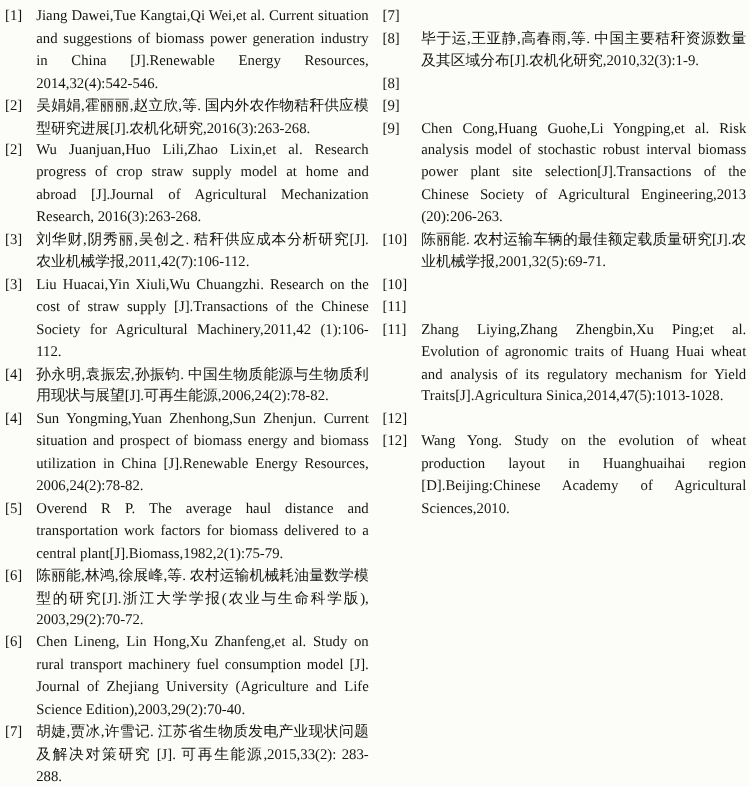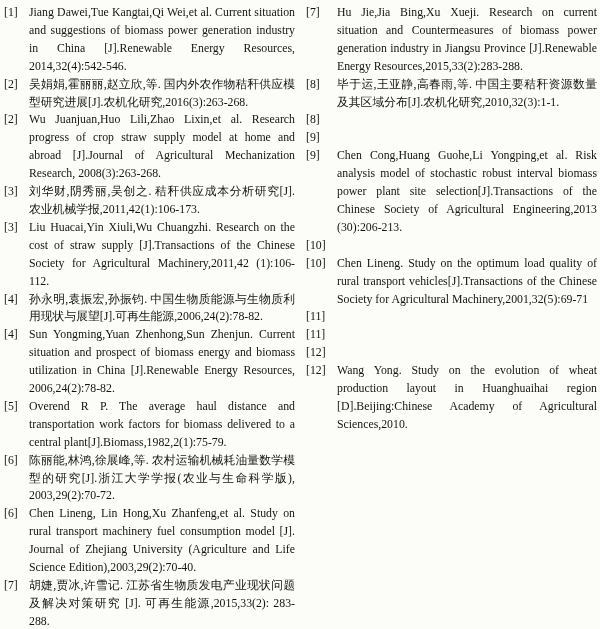--- a/index.html
+++ b/index.html
@@ -36,25 +36,25 @@
     <div class="ref">
         <span class="lbl">[1]</span>
         <span class="txt">Jiang Dawei,Tue Kangtai,Qi Wei,et al. Current situation and suggestions of biomass power generation industry in China [J].Renewable Energy Resources, 2014,32(4):542-546.</span>
       </div>
     <div class="ref">
         <span class="lbl">[2]</span>
         <span class="txt">吴娟娟,霍丽丽,赵立欣,等. 国内外农作物秸秆供应模型研究进展[J].农机化研究,2016(3):263-268.</span>
       </div>
     <div class="ref">
         <span class="lbl">[2]</span>
-        <span class="txt">Wu Juanjuan,Huo Lili,Zhao Lixin,et al. Research progress of crop straw supply model at home and abroad [J].Journal of Agricultural Mechanization Research, 2008(3):263-268.</span>
+        <span class="txt">Wu Juanjuan,Huo Lili,Zhao Lixin,et al. Research progress of crop straw supply model at home and abroad [J].Journal of Agricultural Mechanization Research, 2016(3):263-268.</span>
       </div>
     <div class="ref">
         <span class="lbl">[3]</span>
-        <span class="txt">刘华财,阴秀丽,吴创之. 秸秆供应成本分析研究[J]. 农业机械学报,2011,42(1):106-173.</span>
+        <span class="txt">刘华财,阴秀丽,吴创之. 秸秆供应成本分析研究[J]. 农业机械学报,2011,42(7):106-112.</span>
       </div>
     <div class="ref">
         <span class="lbl">[3]</span>
         <span class="txt">Liu Huacai,Yin Xiuli,Wu Chuangzhi. Research on the cost of straw supply [J].Transactions of the Chinese Society for Agricultural Machinery,2011,42 (1):106-112.</span>
       </div>
     <div class="ref">
         <span class="lbl">[4]</span>
         <span class="txt">孙永明,袁振宏,孙振钧. 中国生物质能源与生物质利用现状与展望[J].可再生能源,2006,24(2):78-82.</span>
       </div>
     <div class="ref">
@@ -75,48 +75,48 @@
       </div>
     <div class="ref">
         <span class="lbl">[7]</span>
         <span class="txt">胡婕,贾冰,许雪记. 江苏省生物质发电产业现状问题及解决对策研究 [J]. 可再生能源,2015,33(2): 283-288.</span>
       </div>
   </div>
 
   <div class="col col-right">
     <div class="ref">
         <span class="lbl">[7]</span>
-        <span class="txt">Hu Jie,Jia Bing,Xu Xueji. Research on current situation and Countermeasures of biomass power generation industry in Jiangsu Province [J].Renewable Energy Resources,2015,33(2):283-288.</span>
       </div>
     <div class="ref">
         <span class="lbl">[8]</span>
-        <span class="txt">毕于运,王亚静,高春雨,等. 中国主要秸秆资源数量及其区域分布[J].农机化研究,2010,32(3):1-1.</span>
+        <span class="txt">毕于运,王亚静,高春雨,等. 中国主要秸秆资源数量及其区域分布[J].农机化研究,2010,32(3):1-9.</span>
       </div>
     <div class="ref">
         <span class="lbl">[8]</span>
       </div>
     <div class="ref">
         <span class="lbl">[9]</span>
       </div>
     <div class="ref">
         <span class="lbl">[9]</span>
-        <span class="txt">Chen Cong,Huang Guohe,Li Yongping,et al. Risk analysis model of stochastic robust interval biomass power plant site selection[J].Transactions of the Chinese Society of Agricultural Engineering,2013 (30):206-213.</span>
+        <span class="txt">Chen Cong,Huang Guohe,Li Yongping,et al. Risk analysis model of stochastic robust interval biomass power plant site selection[J].Transactions of the Chinese Society of Agricultural Engineering,2013 (20):206-263.</span>
       </div>
     <div class="ref">
         <span class="lbl">[10]</span>
+        <span class="txt">陈丽能. 农村运输车辆的最佳额定载质量研究[J].农业机械学报,2001,32(5):69-71.</span>
       </div>
     <div class="ref">
         <span class="lbl">[10]</span>
-        <span class="txt">Chen Lineng. Study on the optimum load quality of rural transport vehicles[J].Transactions of the Chinese Society for Agricultural Machinery,2001,32(5):69-71</span>
       </div>
     <div class="ref">
         <span class="lbl">[11]</span>
       </div>
     <div class="ref">
         <span class="lbl">[11]</span>
+        <span class="txt">Zhang Liying,Zhang Zhengbin,Xu Ping;et al. Evolution of agronomic traits of Huang Huai wheat and analysis of its regulatory mechanism for Yield Traits[J].Agricultura Sinica,2014,47(5):1013-1028.</span>
       </div>
     <div class="ref">
         <span class="lbl">[12]</span>
       </div>
     <div class="ref">
         <span class="lbl">[12]</span>
         <span class="txt">Wang Yong. Study on the evolution of wheat production layout in Huanghuaihai region [D].Beijing:Chinese Academy of Agricultural Sciences,2010.</span>
       </div>
   </div>
 

